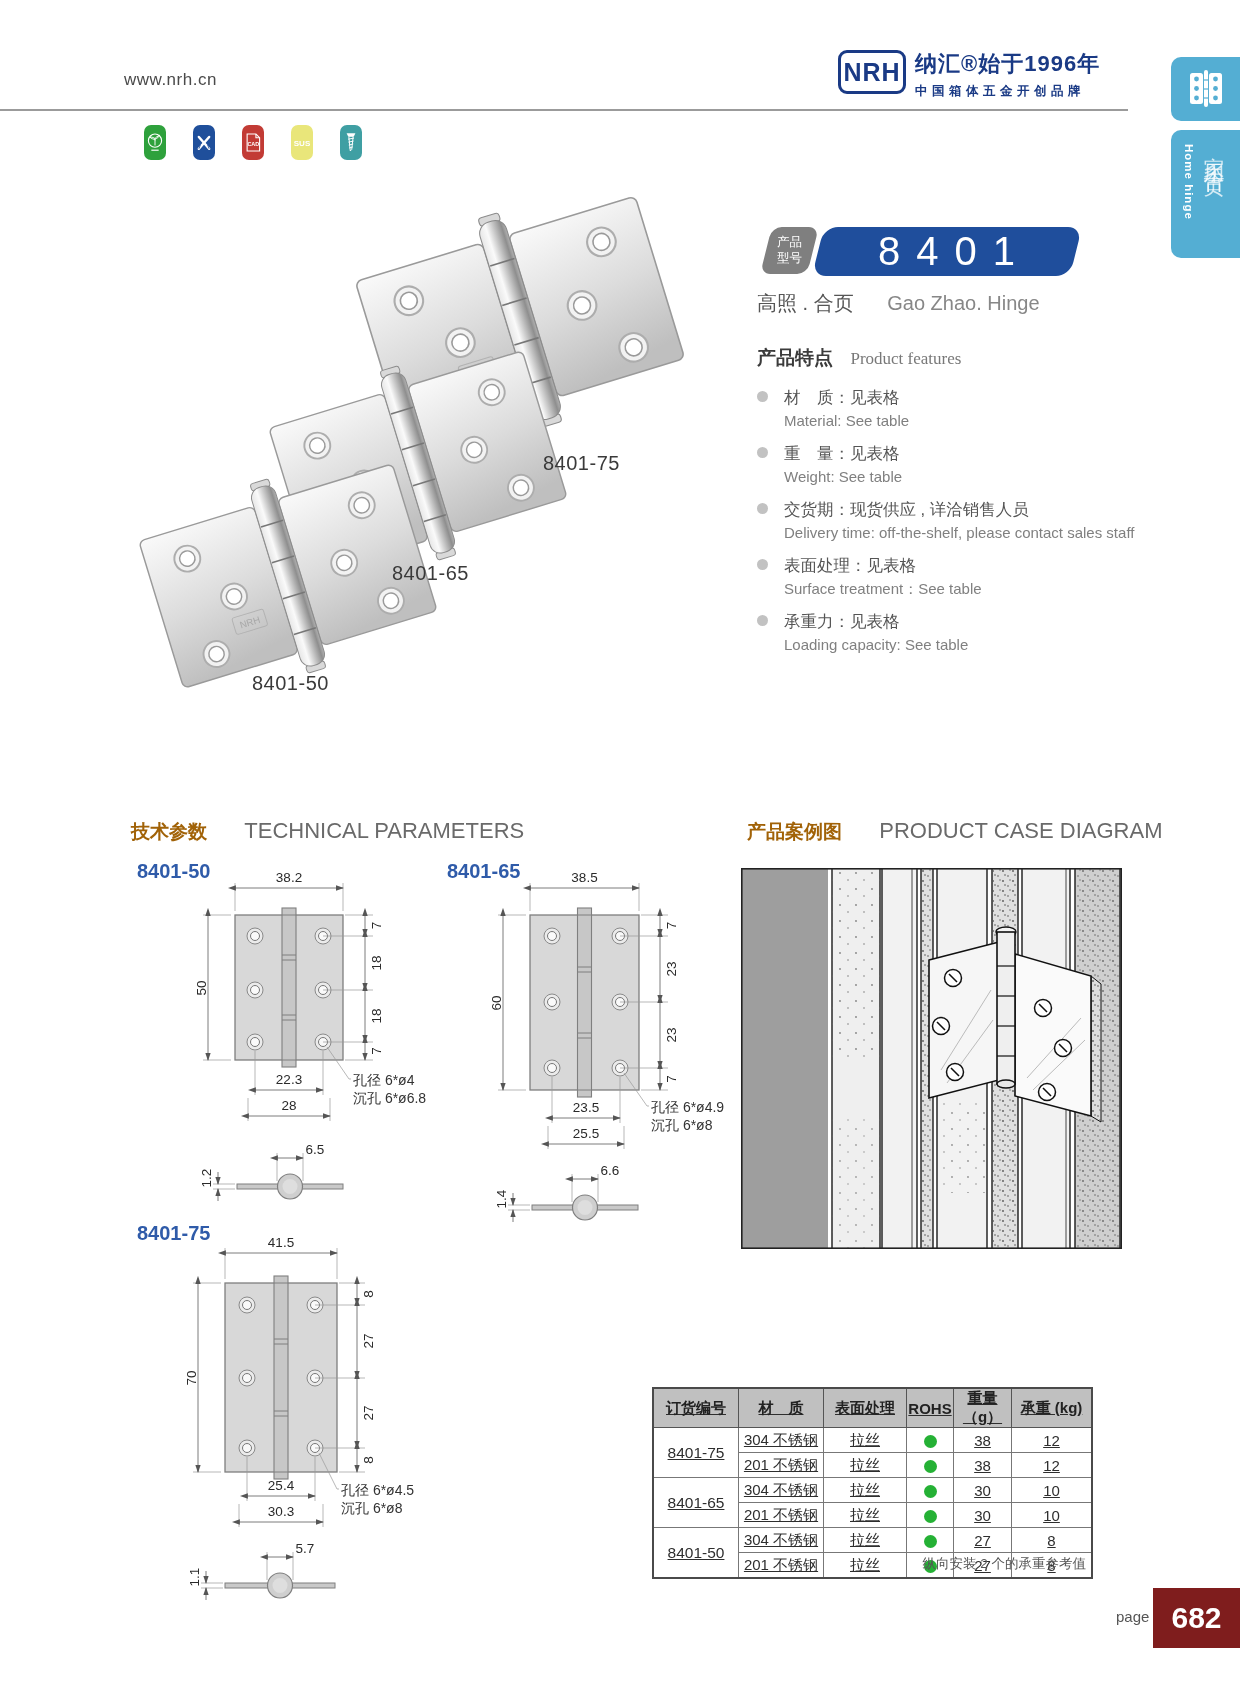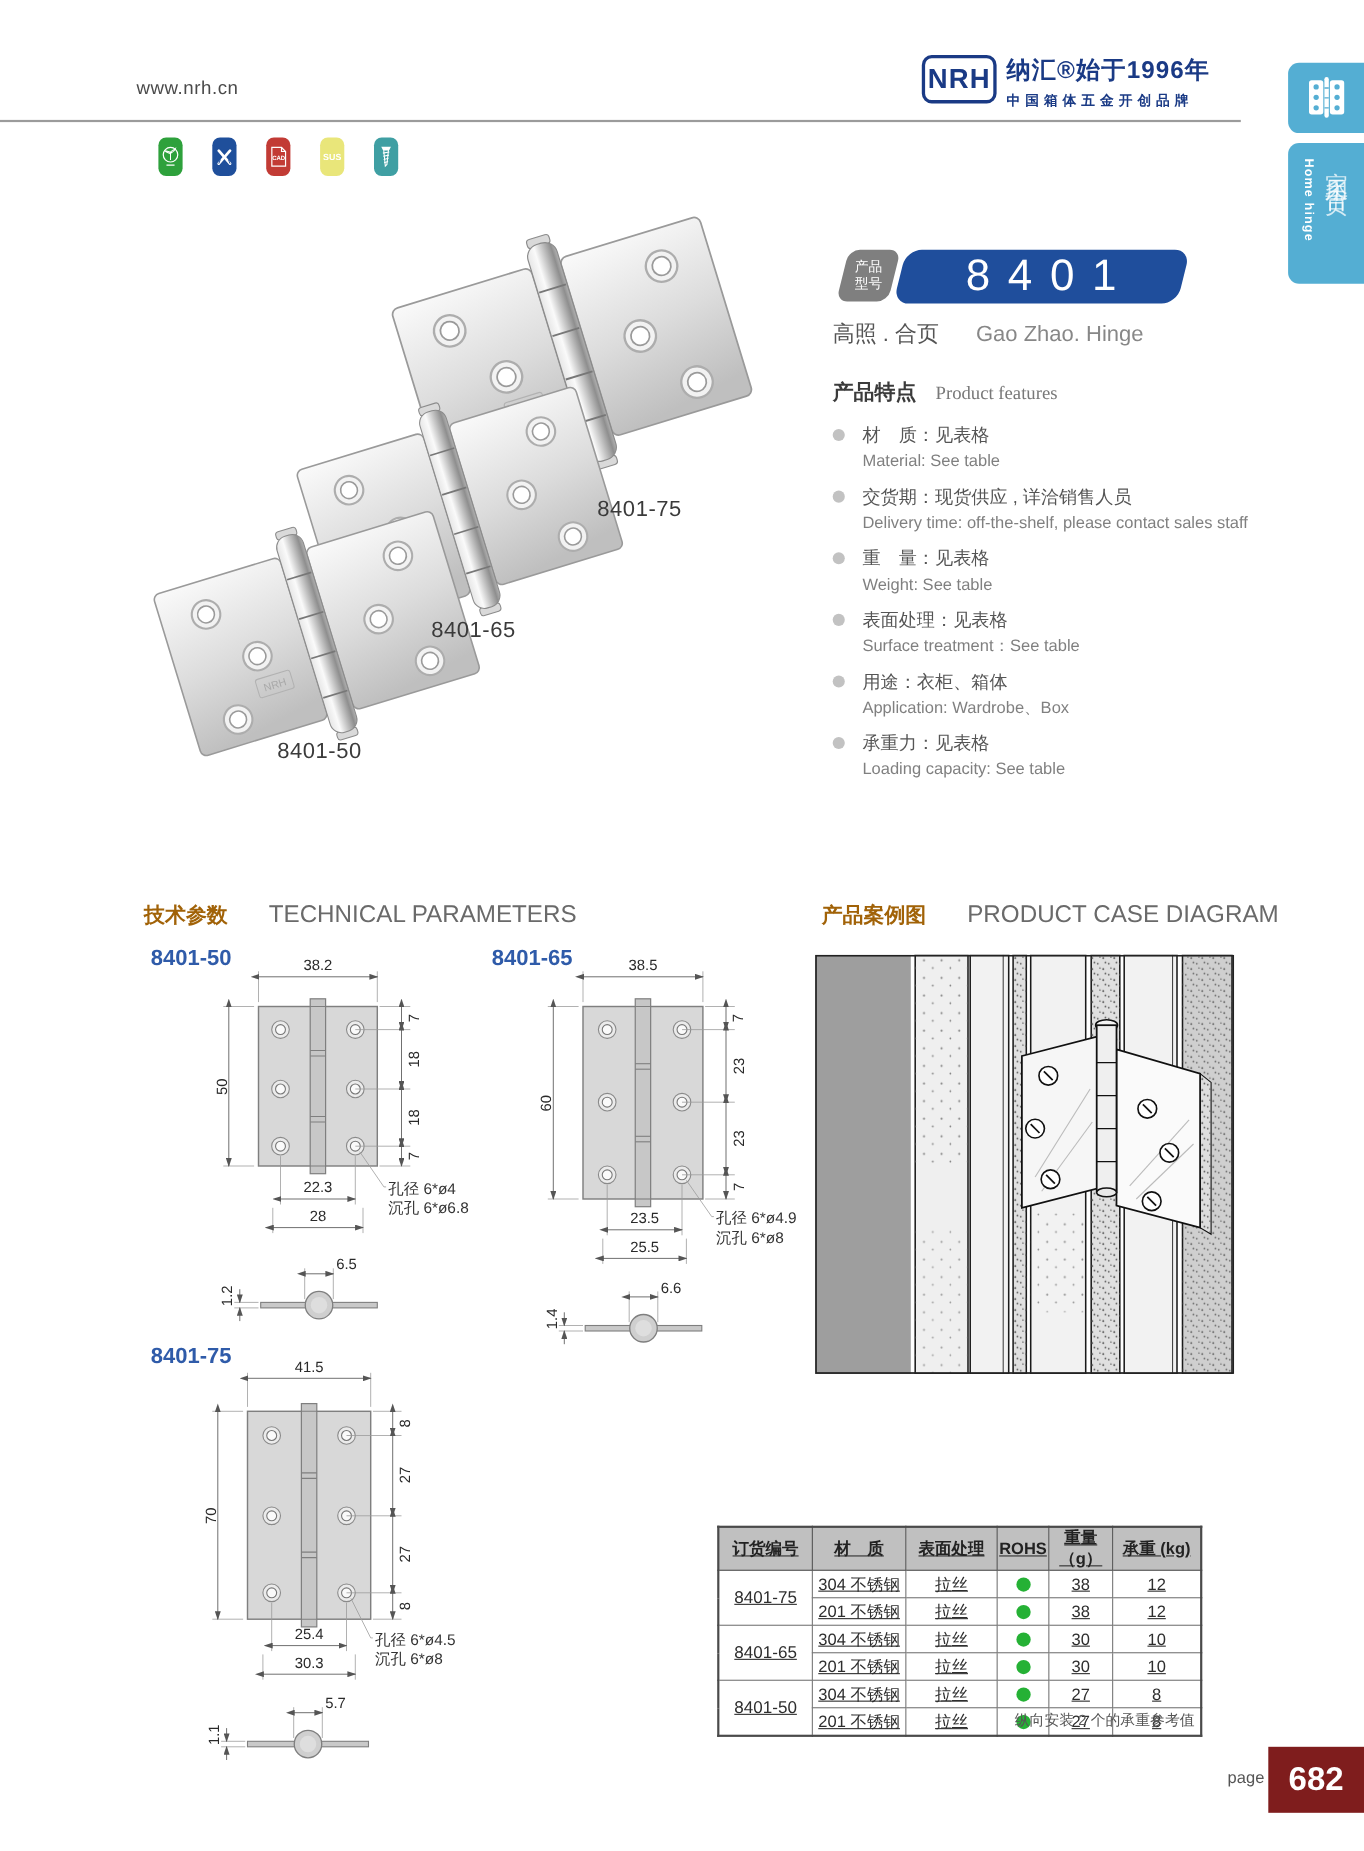--- a/index.html
+++ b/index.html
@@ -227,37 +227,32 @@
       <span class="en">Product features</span>
     </div>
     <ul>
       <li>
           <span class="bullet"></span>
         <div class="cn">材　质：见表格</div>
         <div class="en">Material: See table</div>
         </li>
       <li>
           <span class="bullet"></span>
+        <div class="cn">重　量：见表格</div>
+        <div class="en">Weight: See table</div>
+        </li>
+      <li>
+          <span class="bullet"></span>
         <div class="cn">交货期：现货供应 , 详洽销售人员</div>
         <div class="en">Delivery time: off-the-shelf, please contact sales staff</div>
         </li>
       <li>
           <span class="bullet"></span>
-        <div class="cn">重　量：见表格</div>
-        <div class="en">Weight: See table</div>
-        </li>
-      <li>
-          <span class="bullet"></span>
         <div class="cn">表面处理：见表格</div>
         <div class="en">Surface treatment：See table</div>
-        </li>
-      <li>
-          <span class="bullet"></span>
-        <div class="cn">用途：衣柜、箱体</div>
-        <div class="en">Application: Wardrobe、Box</div>
         </li>
       <li>
           <span class="bullet"></span>
         <div class="cn">承重力：见表格</div>
         <div class="en">Loading capacity: See table</div>
         </li>
     </ul>
   </div>
 
   <div class="abs sec-title" style="left:131px;top:818px">

